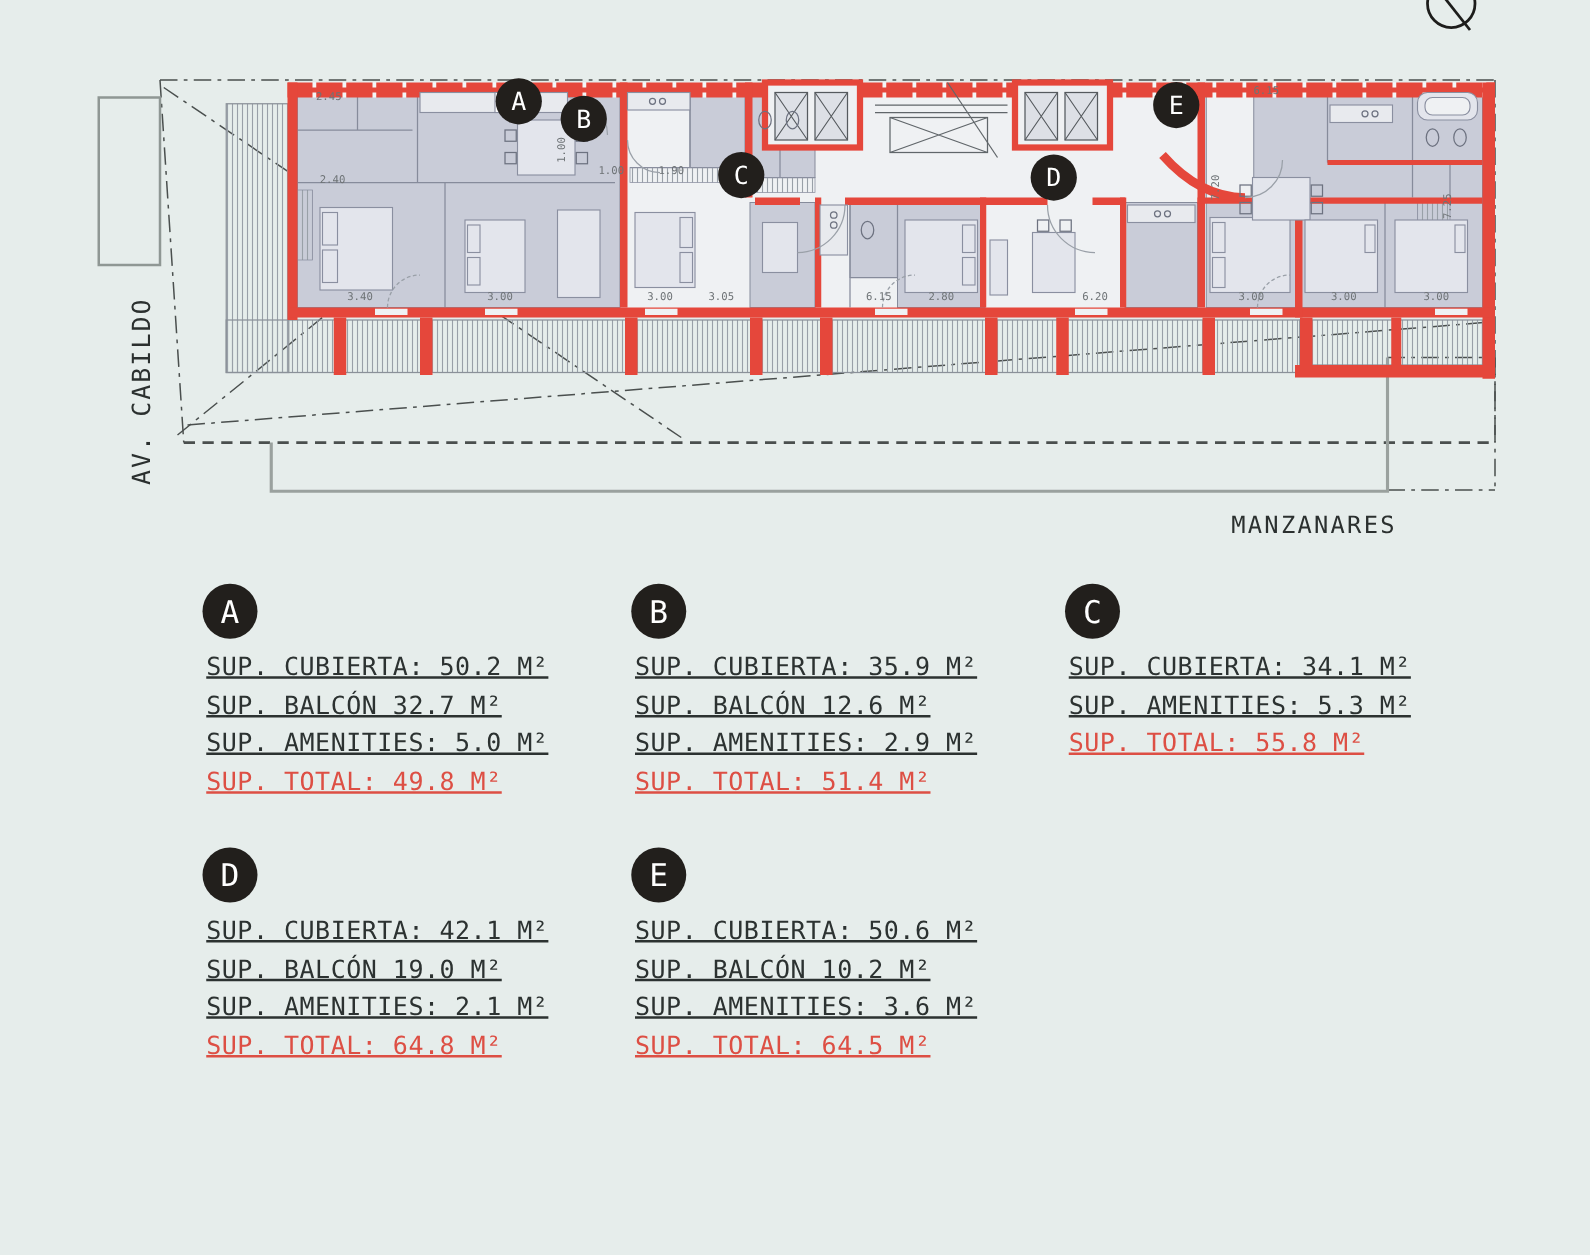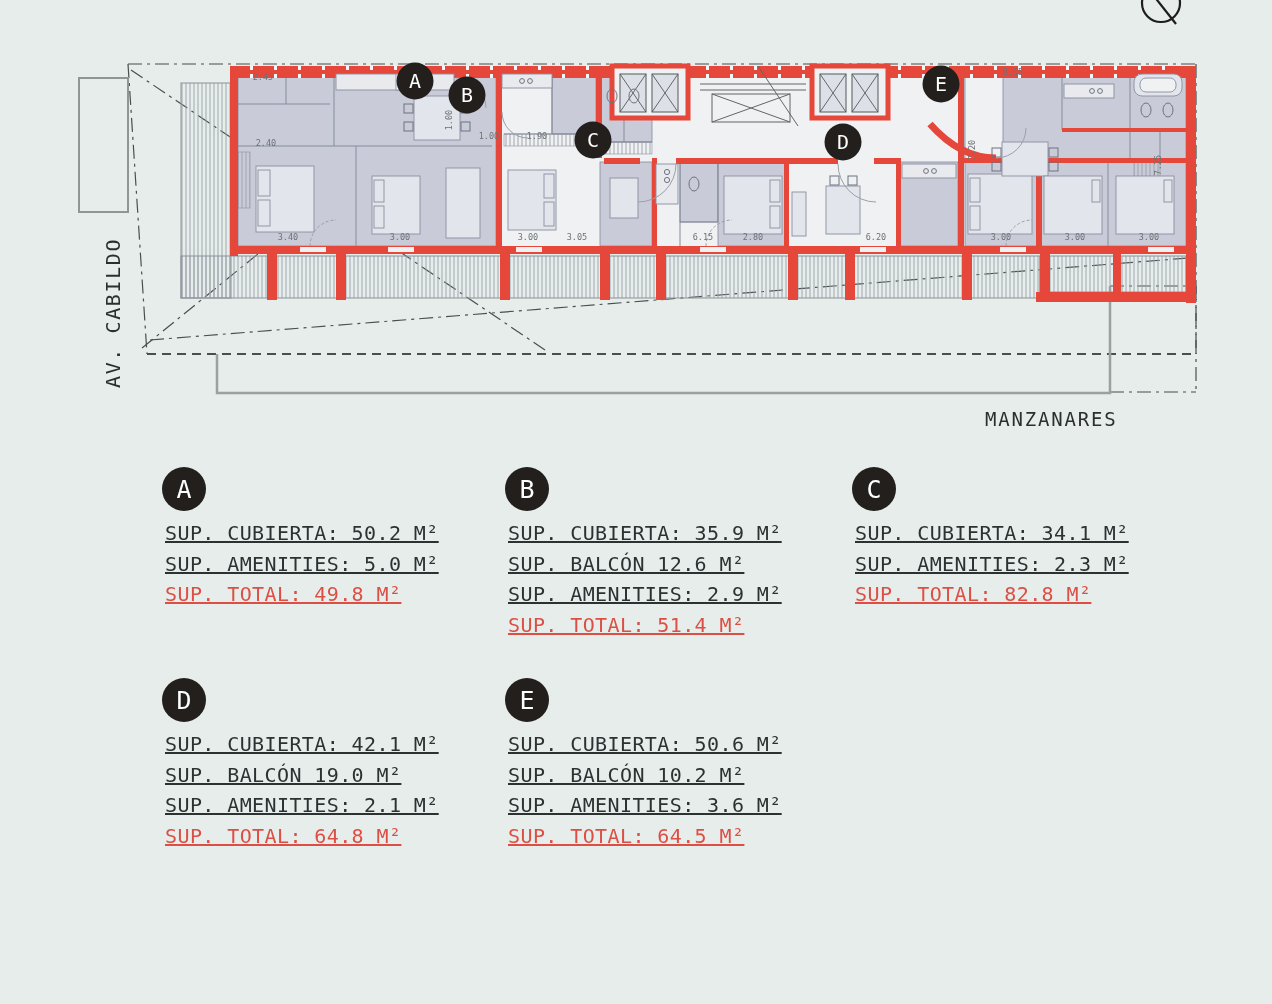--- a/index.html
+++ b/index.html
@@ -283,39 +283,40 @@
     <circle cx="1161" cy="3" r="19"></circle>
     <path d="M1146,-14 L1176,24"></path>
   </g>
 </svg>
 
 <div id="legend">
     <div class="unit-card" style="left: 158px; top: 465px;">
       <div class="badge">A</div>
       <div class="lines">
         <div class="legend-line">SUP. CUBIERTA: 50.2 M²</div>
+        <div class="legend-line">SUP. BALCÓN 32.7 M²</div>
         <div class="legend-line">SUP. AMENITIES: 5.0 M²</div>
         <div class="legend-line legend-total">SUP. TOTAL: 49.8 M²</div>
       </div>
     </div>
     <div class="unit-card" style="left: 501px; top: 465px;">
       <div class="badge">B</div>
       <div class="lines">
         <div class="legend-line">SUP. CUBIERTA: 35.9 M²</div>
         <div class="legend-line">SUP. BALCÓN 12.6 M²</div>
         <div class="legend-line">SUP. AMENITIES: 2.9 M²</div>
         <div class="legend-line legend-total">SUP. TOTAL: 51.4 M²</div>
       </div>
     </div>
     <div class="unit-card" style="left: 848px; top: 465px;">
       <div class="badge">C</div>
       <div class="lines">
         <div class="legend-line">SUP. CUBIERTA: 34.1 M²</div>
-        <div class="legend-line">SUP. AMENITIES: 2.3 M²</div>
-        <div class="legend-line legend-total">SUP. TOTAL: 82.8 M²</div>
+        <div class="legend-line">SUP. AMENITIES: 5.3 M²</div>
+        <div class="legend-line legend-total">SUP. TOTAL: 55.8 M²</div>
       </div>
     </div>
     <div class="unit-card" style="left: 158px; top: 676px;">
       <div class="badge">D</div>
       <div class="lines">
         <div class="legend-line">SUP. CUBIERTA: 42.1 M²</div>
         <div class="legend-line">SUP. BALCÓN 19.0 M²</div>
         <div class="legend-line">SUP. AMENITIES: 2.1 M²</div>
         <div class="legend-line legend-total">SUP. TOTAL: 64.8 M²</div>
       </div>

